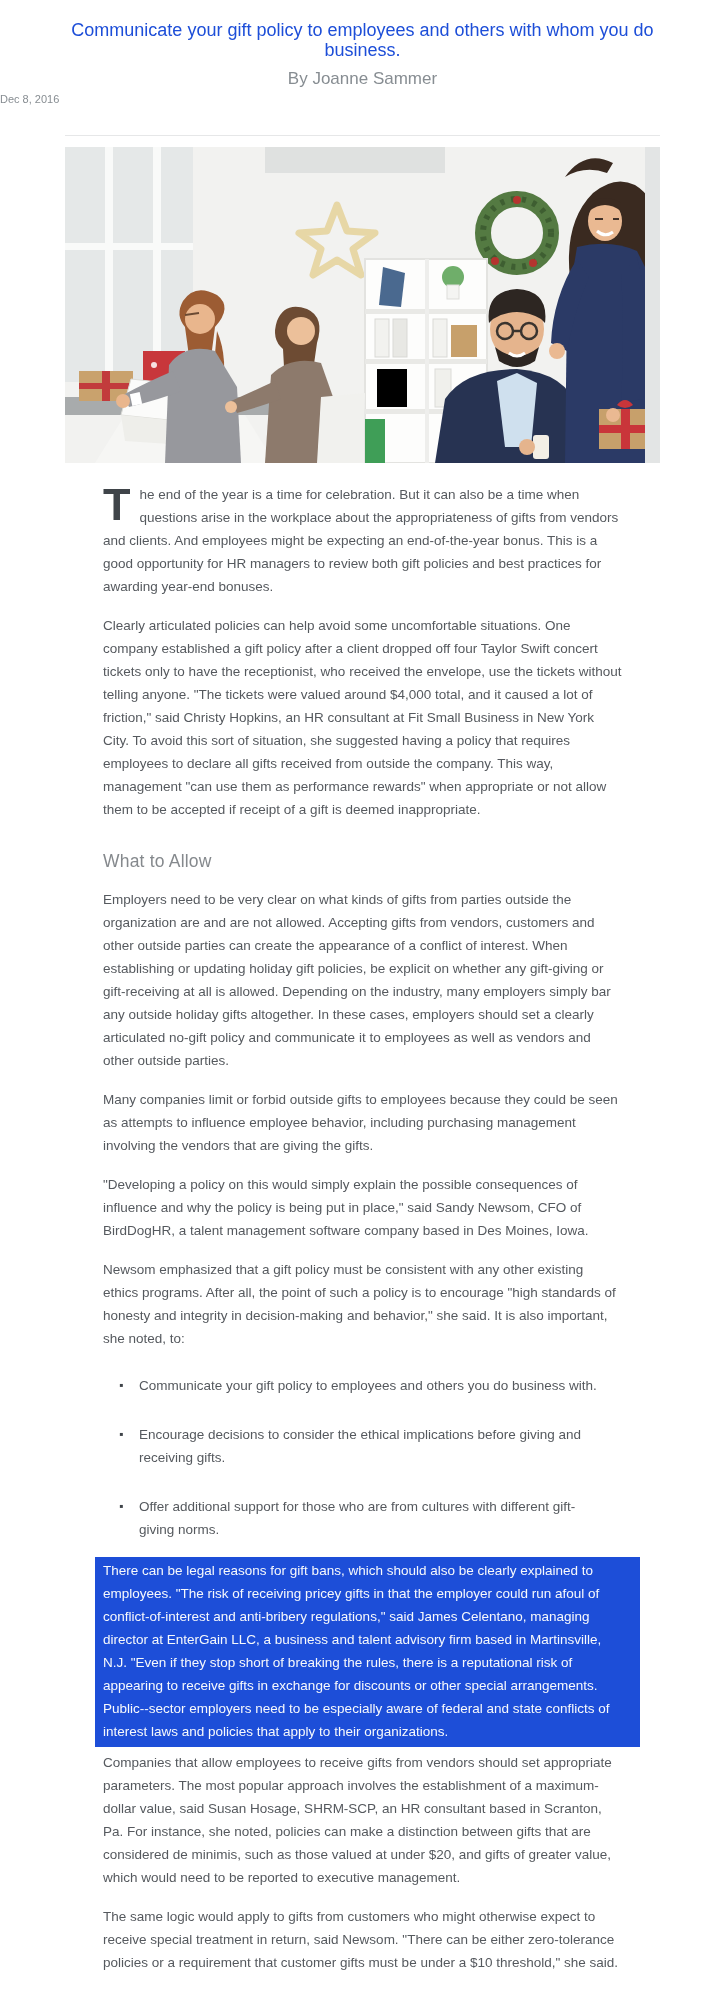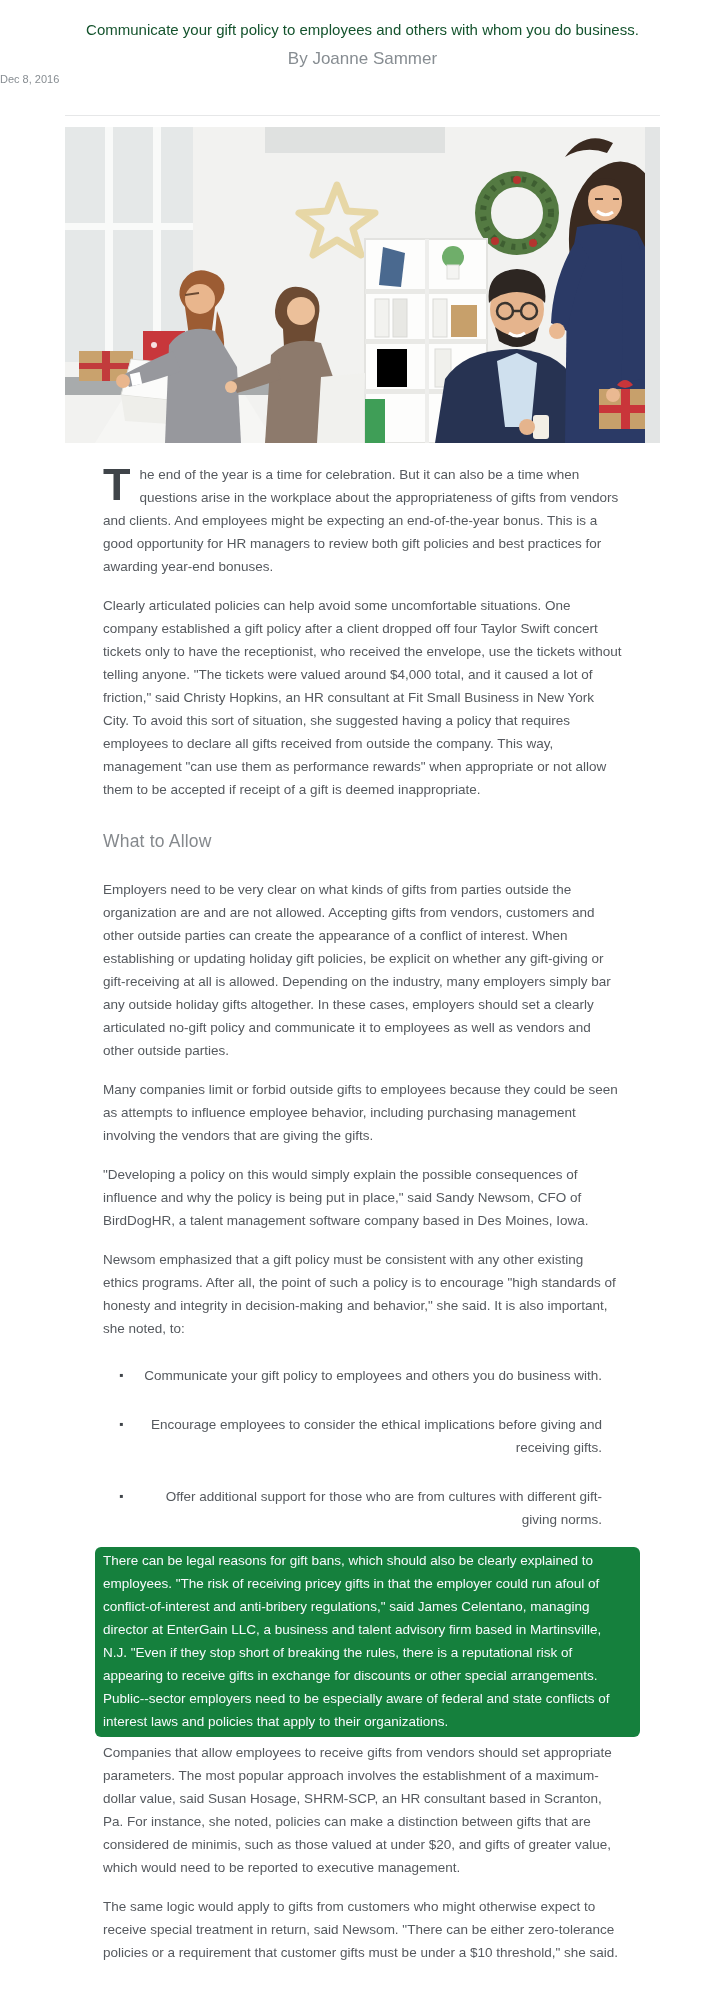--- a/index.html
+++ b/index.html
@@ -11,58 +11,57 @@
   }
   .page { width:725px; padding-top:10px; }
 
   .title {
     max-width:560px; margin:0 auto; text-align:center;
     font-size:24px; line-height:31px; font-weight:700; color:#3d4247;
     letter-spacing:0.2px;
   }
   .subtitle {
     max-width:620px; margin:10px auto 0; text-align:center;
-    font-size:15px; line-height:20px; font-weight:400; color:#14532d;
+    font-size:18px; line-height:20px; font-weight:400; color:#1d4ed8;
   }
   .byline { margin-top:9px; text-align:center; font-size:17px; color:#878d92; }
   .pubdate { margin-top:4px; text-align:left; font-size:11px; color:#878d92; }
 
   .divider {
     width:595px; margin:30px auto 0; border:none; border-top:1px solid #e6e7e8; height:0;
   }
 
   .hero { width:595px; height:316px; margin:11px auto 0; display:block; background:#eef0ef; }
 
   .content { width:519px; margin:20px auto 0; }
   .content p {
     font-size:13.5px; line-height:23px; margin:0 0 16px; color:#55595e;
   }
   .dropcap {
     float:left; font-size:45px; line-height:37px; font-weight:700;
     color:#3f4449; padding:3px 9px 0 0;
   }
   h2.section {
     font-size:17.5px; font-weight:400; color:#85898d;
-    margin:30px 0 26px; letter-spacing:0.2px;
-  }
-  ul.bullets { list-style:none; margin:24px 0 16px 0; padding-left:36px;text-align:right; }
+    margin:30px 0 16px; letter-spacing:0.2px;
+  }
+  ul.bullets { list-style:none; margin:24px 0 16px 0; padding-left:36px; }
   ul.bullets li {
     position:relative; font-size:13.5px; line-height:23px;
     margin-bottom:26px; color:#55595e; padding-right:20px;
   }
   ul.bullets li:last-child { margin-bottom:4px; }
   ul.bullets li::before {
     content:"▪"; position:absolute; left:-20px; top:0;
     font-size:12px; color:#3f4449;
   }
   .highlight {
-    background:#15803d; color:#f7f9fc !important;
+    background:#1d4ed8; color:#f7f9fc !important;
     padding:2px 14px 4px 8px; margin:0 -18px 4px -8px !important;
     line-height:23px;
-    border-radius:6px;
   }
   .italic { }
 </style>
 </head>
 <body>
 
 <div class="page">
 
   <div class="subtitle">Communicate your gift policy to employees and others with whom you do business.</div>
   <div class="byline">By Joanne Sammer</div>
@@ -208,21 +207,21 @@
 
     <h2 class="section">What to Allow</h2>
 
     <p>Employers need to be very clear on what kinds of gifts from parties outside the organization are and are not allowed. Accepting gifts from vendors, customers and other outside parties can create the appearance of a conflict of interest. When establishing or updating holiday gift policies, be explicit on whether any gift-giving or gift-receiving at all is allowed. Depending on the industry, many employers simply bar any outside holiday gifts altogether. In these cases, employers should set a clearly articulated no-gift policy and communicate it to employees as well as vendors and other outside parties.</p>
     <p>Many companies limit or forbid outside gifts to employees because they could be seen as attempts to influence employee behavior, including purchasing management involving the vendors that are giving the gifts.</p>
     <p>"Developing a policy on this would simply explain the possible consequences of influence and why the policy is being put in place," said Sandy Newsom, CFO of BirdDogHR, a talent management software company based in Des Moines, Iowa.</p>
     <p>Newsom emphasized that a gift policy must be consistent with any other existing ethics programs. After all, the point of such a policy is to encourage "high standards of honesty and integrity in decision-making and behavior," she said. It is also important, she noted, to:</p>
 
     <ul class="bullets">
       <li>Communicate your gift policy to employees and others you do business with.</li>
-      <li>Encourage employees to consider the ethical implications before giving and receiving gifts.</li>
+      <li>Encourage decisions to consider the ethical implications before giving and receiving gifts.</li>
       <li>Offer additional support for those who are from cultures with different gift-giving norms.</li>
     </ul>
 
     <p class="highlight">There can be legal reasons for gift bans, which should also be clearly explained to employees. "The risk of receiving pricey gifts in that the employer could run afoul of conflict-of-interest and anti-bribery regulations," said James Celentano, managing director at EnterGain LLC, a business and talent advisory firm based in Martinsville, N.J. "Even if they stop short of breaking the rules, there is a reputational risk of appearing to receive gifts in exchange for discounts or other special arrangements. Public--sector employers need to be especially aware of federal and state conflicts of interest laws and policies that apply to their organizations.</p>
 
     <p><span>Companies that allow employees to receive gifts from vendors should set appropriate parameters. The most popular approach involves the establishment of a maximum-dollar value, said Susan Hosage, SHRM-SCP, an HR consultant based in Scranton, Pa. For instance, she noted, policies can make a distinction between gifts that are considered </span><span class="italic">de minimis</span><span>, such as those valued at under $20, and gifts of greater value, which would need to be reported to executive management.</span></p>
 
     <p>The same logic would apply to gifts from customers who might otherwise expect to receive special treatment in return, said Newsom. "There can be either zero-tolerance policies or a requirement that customer gifts must be under a $10 threshold," she said.</p>
 
   </div>

